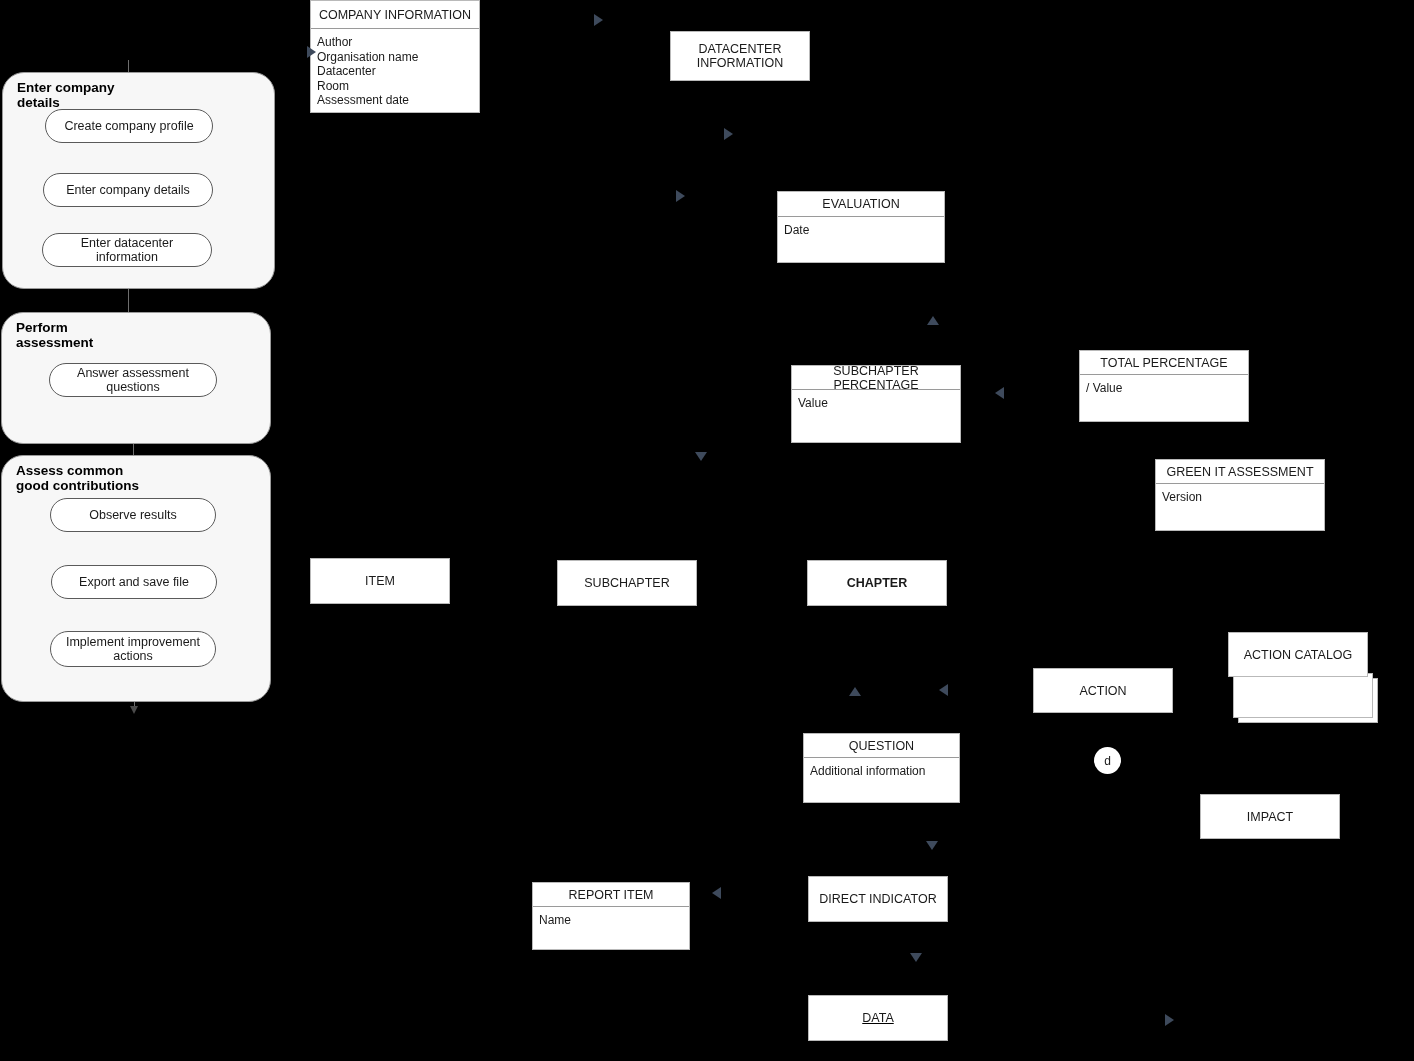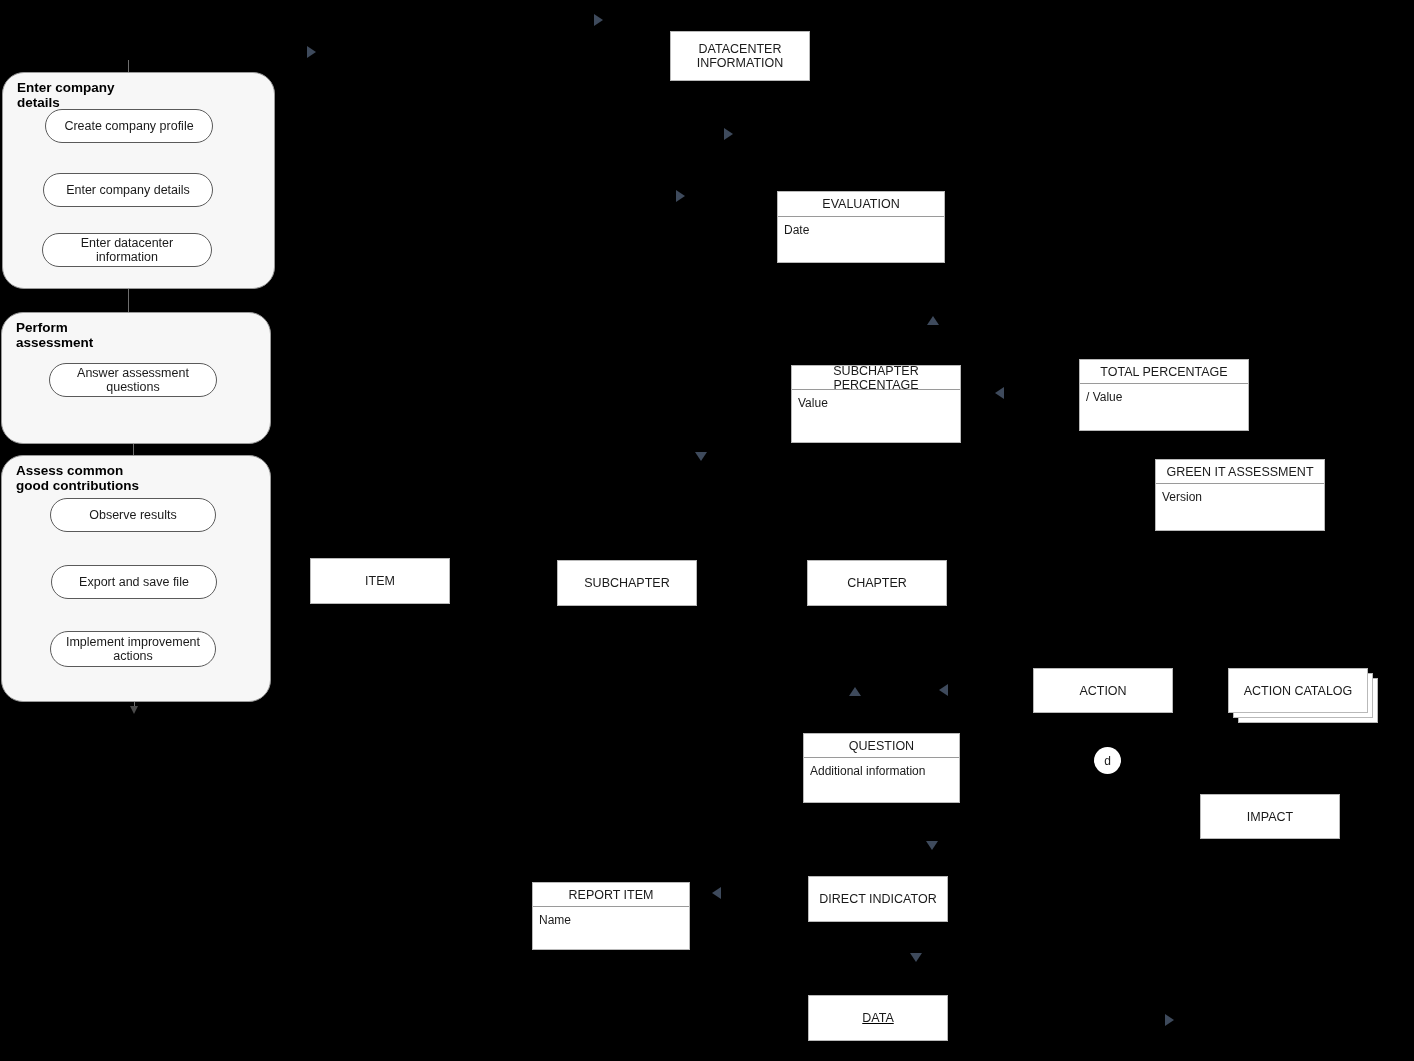--- a/index.html
+++ b/index.html
@@ -145,56 +145,66 @@
     <div class="act" style="left: 50px; top: 498px; width: 166px; height: 34px;">
       <span style="white-space: pre-line;">Observe results</span>
     </div>
     <div class="act" style="left: 51px; top: 565px; width: 166px; height: 34px;">
       <span style="white-space: pre-line;">Export and save file</span>
     </div>
     <div class="act" style="left: 50px; top: 631px; width: 166px; height: 36px;">
       <span style="white-space: pre-line;">Implement improvement
 actions</span>
     </div>
+    <div class="ent sectioned" style="left: 310px; top: 0px; width: 170px; height: 113px;">
+      <div class="ent-head" style="height: 28px;">COMPANY INFORMATION</div>
+      <div class="ent-body">
+        <span class="attr">Author</span>
+        <span class="attr">Organisation name</span>
+        <span class="attr">Datacenter</span>
+        <span class="attr">Room</span>
+        <span class="attr">Assessment date</span>
+      </div>
+    </div>
     <div class="ent plain" style="left: 670px; top: 31px; width: 140px; height: 50px;">
       <div class="ent-head" style="height: 50px;">DATACENTER
 INFORMATION</div>
     </div>
     <div class="ent sectioned" style="left: 777px; top: 191px; width: 168px; height: 72px;">
       <div class="ent-head" style="height: 25px;">EVALUATION</div>
       <div class="ent-body">
         <span class="attr">Date</span>
       </div>
     </div>
     <div class="ent sectioned" style="left: 791px; top: 365px; width: 170px; height: 78px;">
       <div class="ent-head" style="height: 24px;">SUBCHAPTER PERCENTAGE</div>
       <div class="ent-body">
         <span class="attr">Value</span>
       </div>
     </div>
-    <div class="ent sectioned" style="left: 1079px; top: 350px; width: 170px; height: 72px; margin-top: 9px;">
+    <div class="ent sectioned" style="left: 1079px; top: 350px; width: 170px; height: 72px;">
       <div class="ent-head" style="height: 24px;">TOTAL PERCENTAGE</div>
       <div class="ent-body">
         <span class="attr">/ Value</span>
       </div>
     </div>
     <div class="ent sectioned" style="left: 1155px; top: 459px; width: 170px; height: 72px;">
       <div class="ent-head" style="height: 24px;">GREEN IT ASSESSMENT</div>
       <div class="ent-body">
         <span class="attr">Version</span>
       </div>
     </div>
     <div class="ent plain" style="left: 310px; top: 558px; width: 140px; height: 46px;">
       <div class="ent-head" style="height: 46px;">ITEM</div>
     </div>
     <div class="ent plain" style="left: 557px; top: 560px; width: 140px; height: 46px;">
       <div class="ent-head" style="height: 43px;">SUBCHAPTER</div>
     </div>
     <div class="ent plain" style="left: 807px; top: 560px; width: 140px; height: 46px;">
-      <div class="ent-head" style="height: 46px;">CHAPTER</div>
+      <div class="ent-head" style="height: 46px; font-weight: bold;">CHAPTER</div>
     </div>
     <div class="ent sectioned" style="left: 803px; top: 733px; width: 157px; height: 70px;">
       <div class="ent-head" style="height: 24px;">QUESTION</div>
       <div class="ent-body">
         <span class="attr">Additional information</span>
       </div>
     </div>
     <div class="ent plain" style="left: 1033px; top: 668px; width: 140px; height: 45px;">
       <div class="ent-head" style="height: 45px;">ACTION</div>
     </div>
@@ -208,21 +218,21 @@
       </div>
     </div>
     <div class="ent plain" style="left: 808px; top: 876px; width: 140px; height: 46px;">
       <div class="ent-head" style="height: 46px;">DIRECT INDICATOR</div>
     </div>
     <div class="ent plain" style="left: 808px; top: 995px; width: 140px; height: 46px; text-decoration: underline;">
       <div class="ent-head" style="height: 46px;">DATA</div>
     </div>
     <div class="stack-back" style="left: 1238px; top: 678px; width: 140px; height: 45px; z-index: 1;"></div>
     <div class="stack-back" style="left: 1233px; top: 673px; width: 140px; height: 45px; z-index: 2;"></div>
-    <div class="ent plain" style="left: 1228px; top: 668px; width: 140px; height: 45px; z-index: 5;">
+    <div class="ent plain" style="left: 1228px; top: 632px; width: 140px; height: 45px; z-index: 5;">
       <div class="ent-head" style="height: 45px;">ACTION CATALOG</div>
     </div>
     <div class="circle-node" style="left: 1094px; top: 747px; width: 27px; height: 27px;">
       <span>d</span>
     </div>
     <div class="ah right" style="left: 594px; top: 14px; z-index: 9;"></div>
     <div class="ah right" style="left: 724px; top: 128px; z-index: 9;"></div>
     <div class="ah right" style="left: 676px; top: 190px; z-index: 9;"></div>
     <div class="ah up" style="left: 927px; top: 316px; z-index: 9;"></div>
     <div class="ah left" style="left: 995px; top: 387px; z-index: 9;"></div>

